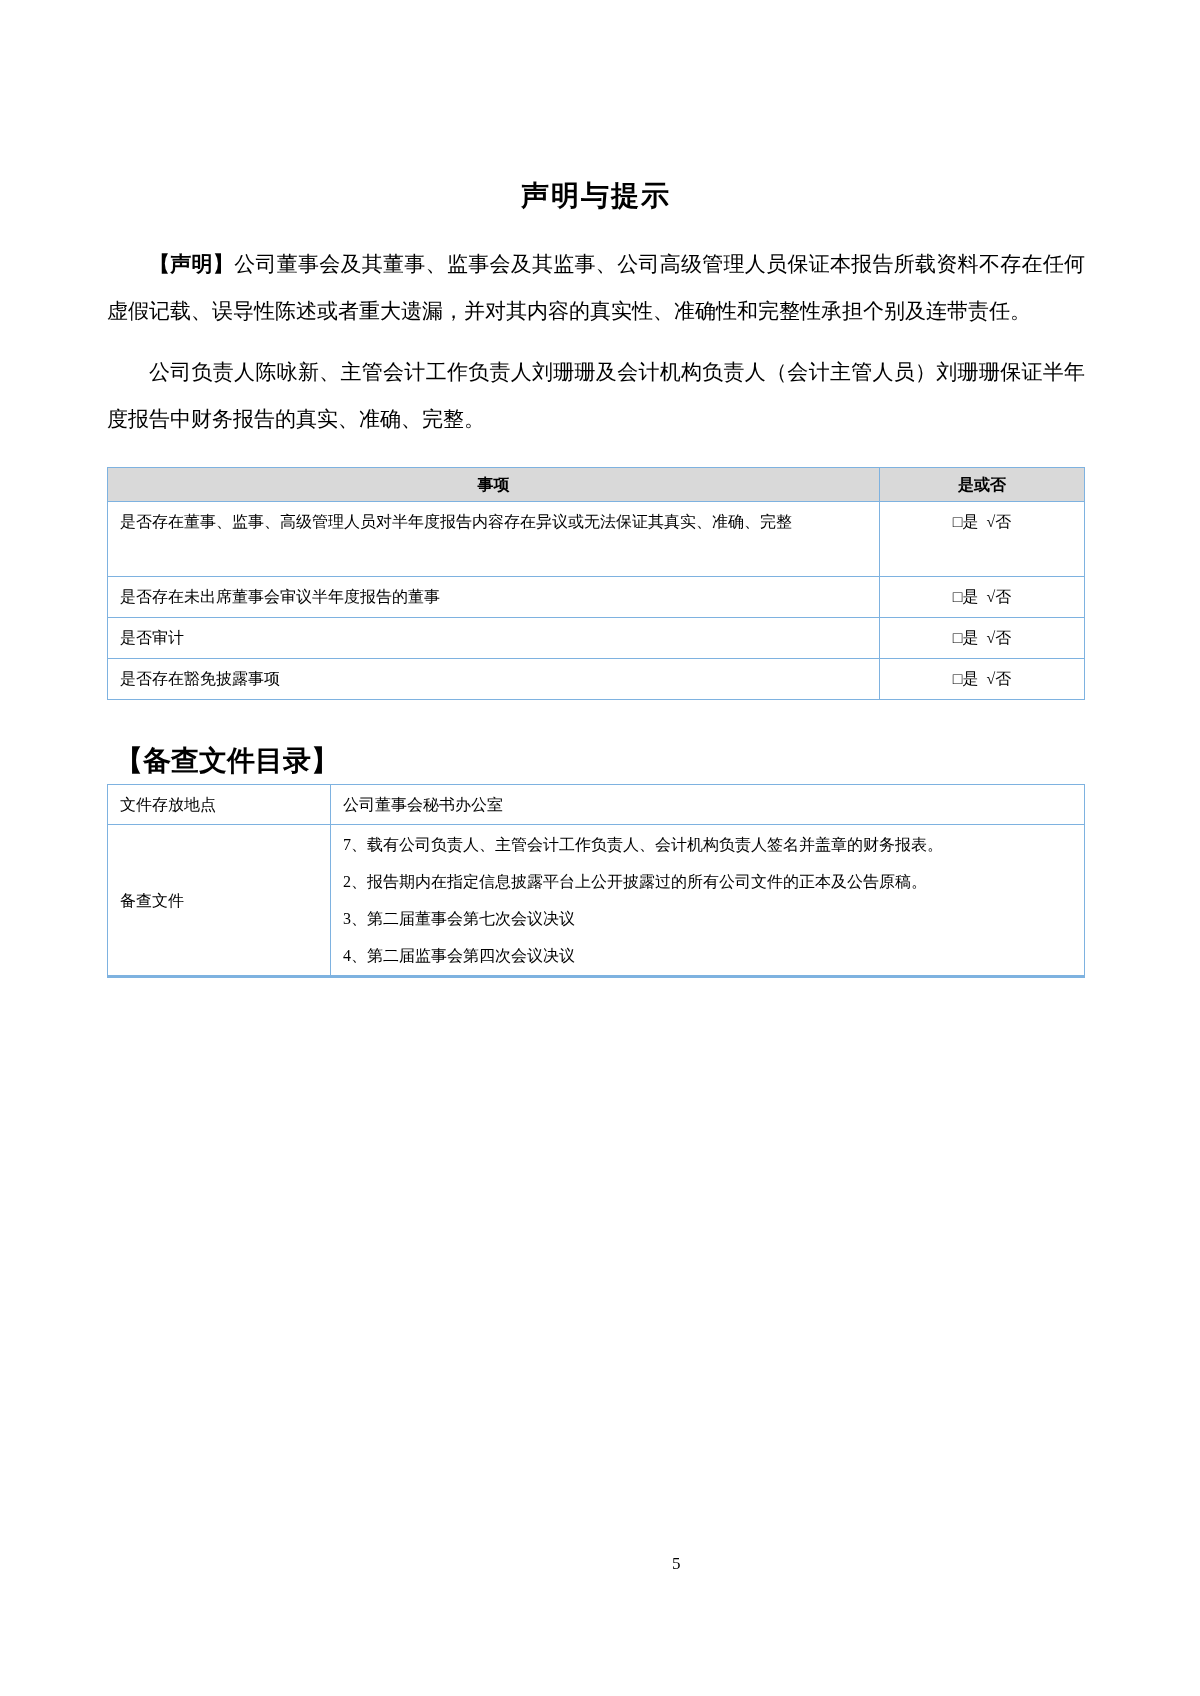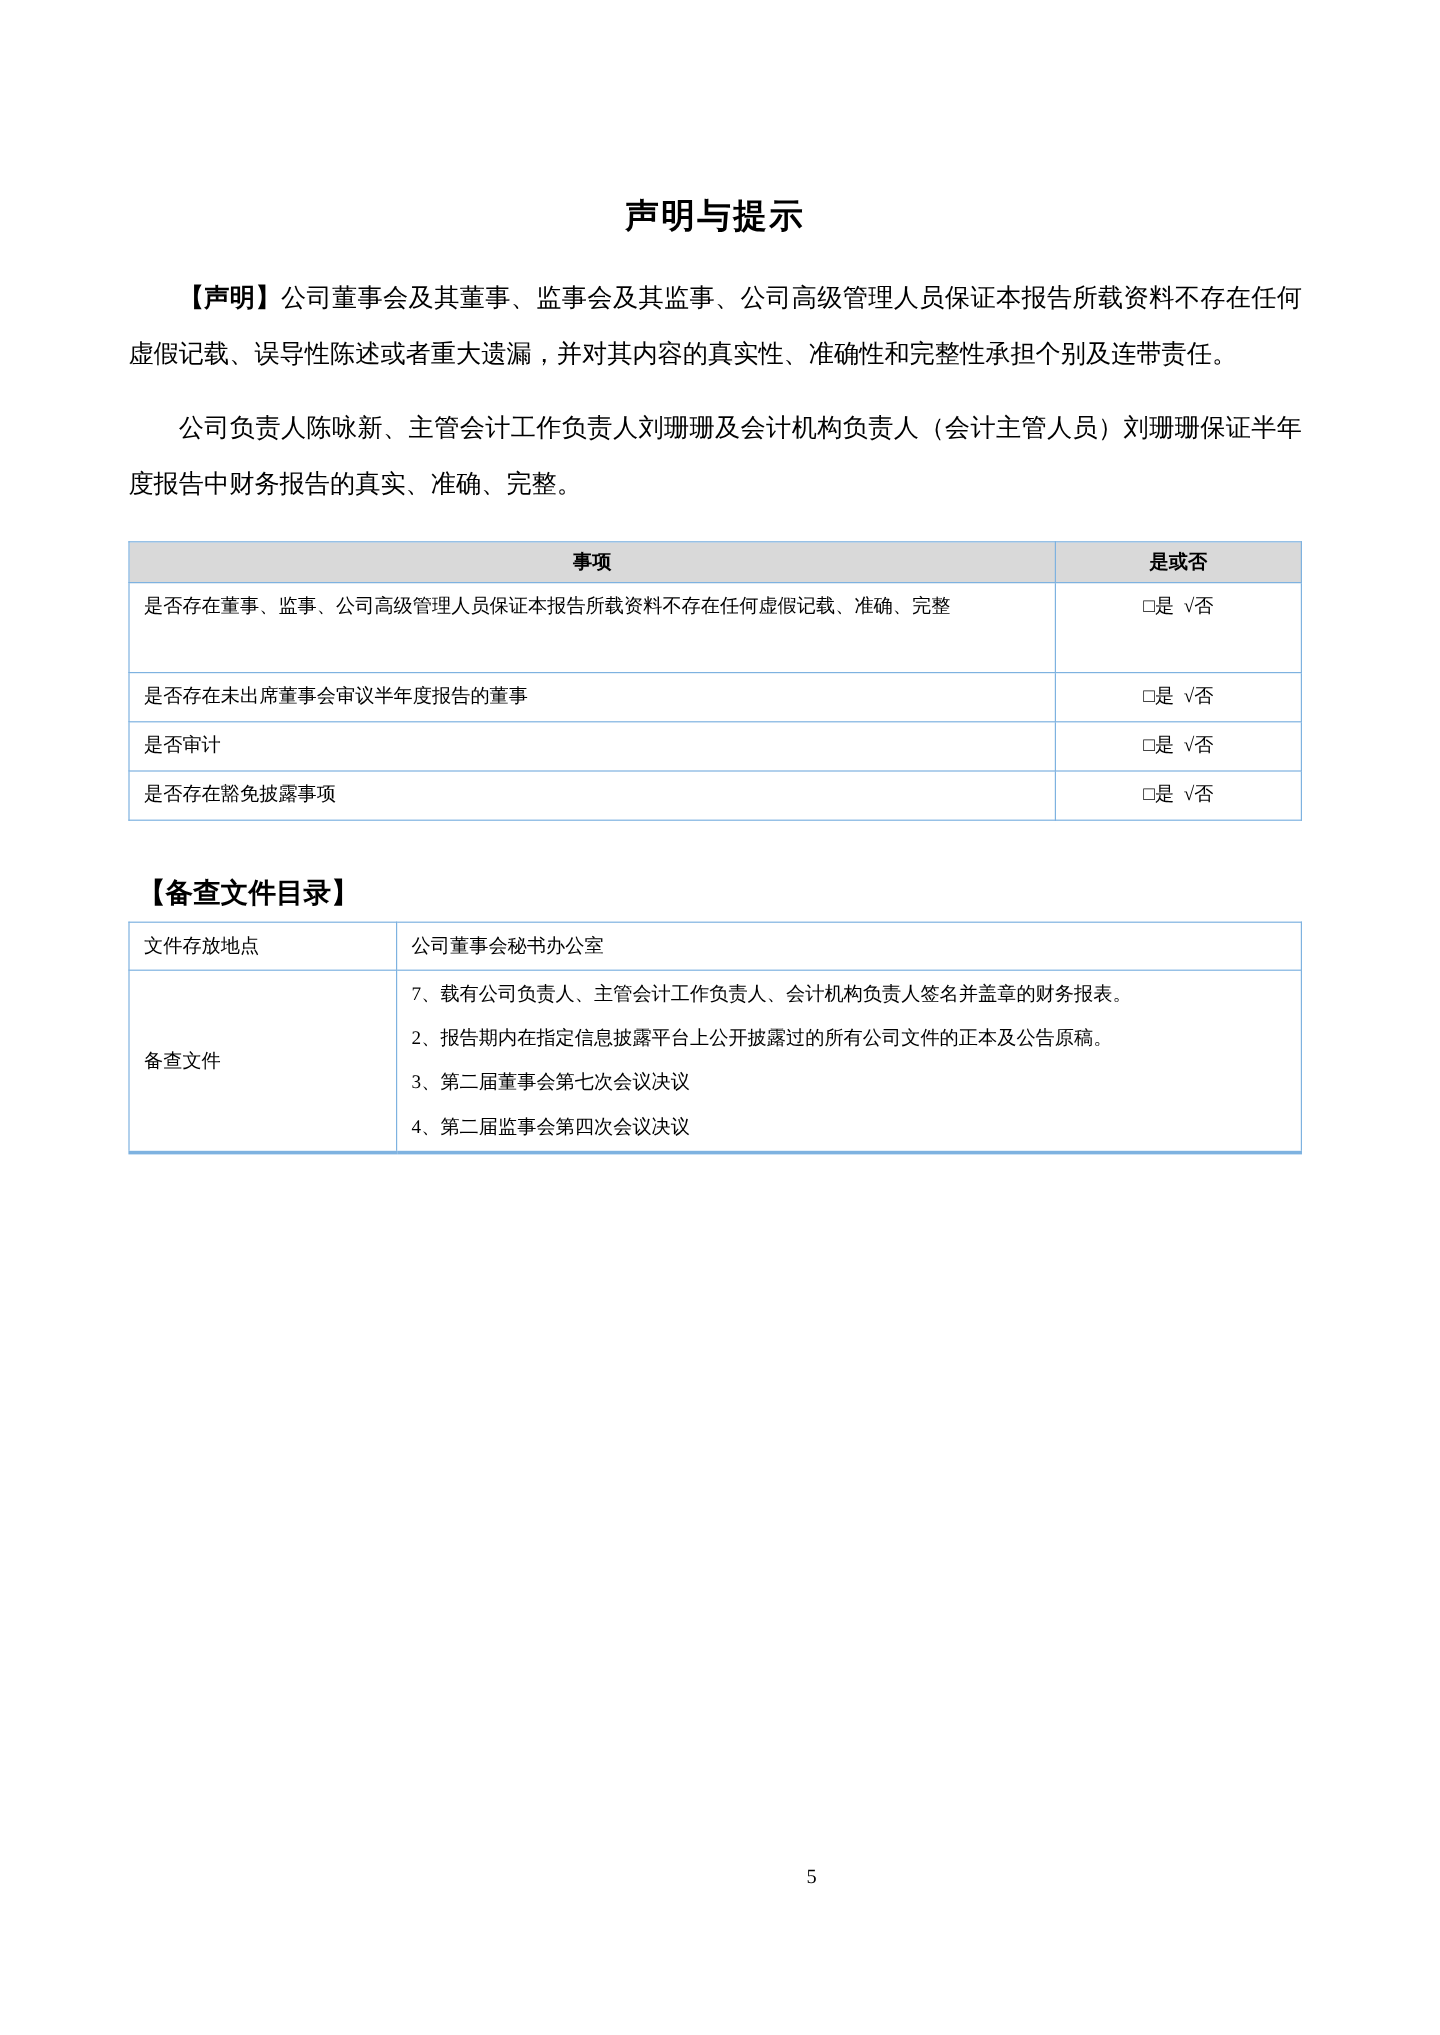--- a/index.html
+++ b/index.html
@@ -6,21 +6,21 @@
   body {
     width:1200px; height:1696px;
     background:#ffffff;
     color:#000000;
     font-family:"Liberation Serif","DejaVu Serif",serif;
     position:relative;
     overflow:hidden;
   }
   .doc {
     position:absolute;
-    left:107px; top:0;
+    left:107px; top:16px;
     width:978px;
   }
   .title {
     font-family:"DejaVu Sans","Liberation Sans",sans-serif;
     font-weight:bold;
     font-size:28px;
     line-height:40px;
     text-align:center;
     letter-spacing:2px;
     margin:160px 0 0 0;
@@ -64,21 +64,21 @@
     text-align:center;
     white-space:pre;
     padding:1px 4px;
   }
   .t1 .col-ans { width:205px; }
   .t1 .row-tall td { height:72px; }
   .t1 .row-std td { height:34px; }
 
   .section-heading {
     font-weight:bold;
-    font-size:23px;
+    font-size:28px;
     line-height:30px;
     margin:46px 0 0 8px;
   }
   .t2 { margin-top:8px; }
   .t2 td { line-height:37px; }
   .t2 .col-label { width:223px; }
   .t2 .label-mid { vertical-align:middle; }
   .t2 .row-loc td { height:35px; }
   .t2 tr:last-child td { border-bottom-width:3px; }
   .doc-line { margin:0; text-align:justify; }
@@ -106,21 +106,21 @@
     <colgroup>
       <col>
       <col class="col-ans">
     </colgroup>
     <tbody>
         <tr>
       <th>事项</th>
       <th>是或否</th>
     </tr>
     <tr class="row-tall">
-      <td class="item">是否存在董事、监事、公司高级管理人员保证本报告所载资料不存在任何虚假记载、准确、完整</td>
+      <td class="item">是否存在董事、监事、高级管理人员对半年度报告内容存在异议或无法保证其真实、准确、完整</td>
       <td class="ans">□是  √否</td>
     </tr>
     <tr class="row-std">
       <td class="item">是否存在未出席董事会审议半年度报告的董事</td>
       <td class="ans">□是  √否</td>
     </tr>
     <tr class="row-std">
       <td class="item">是否审计</td>
       <td class="ans">□是  √否</td>
     </tr>

